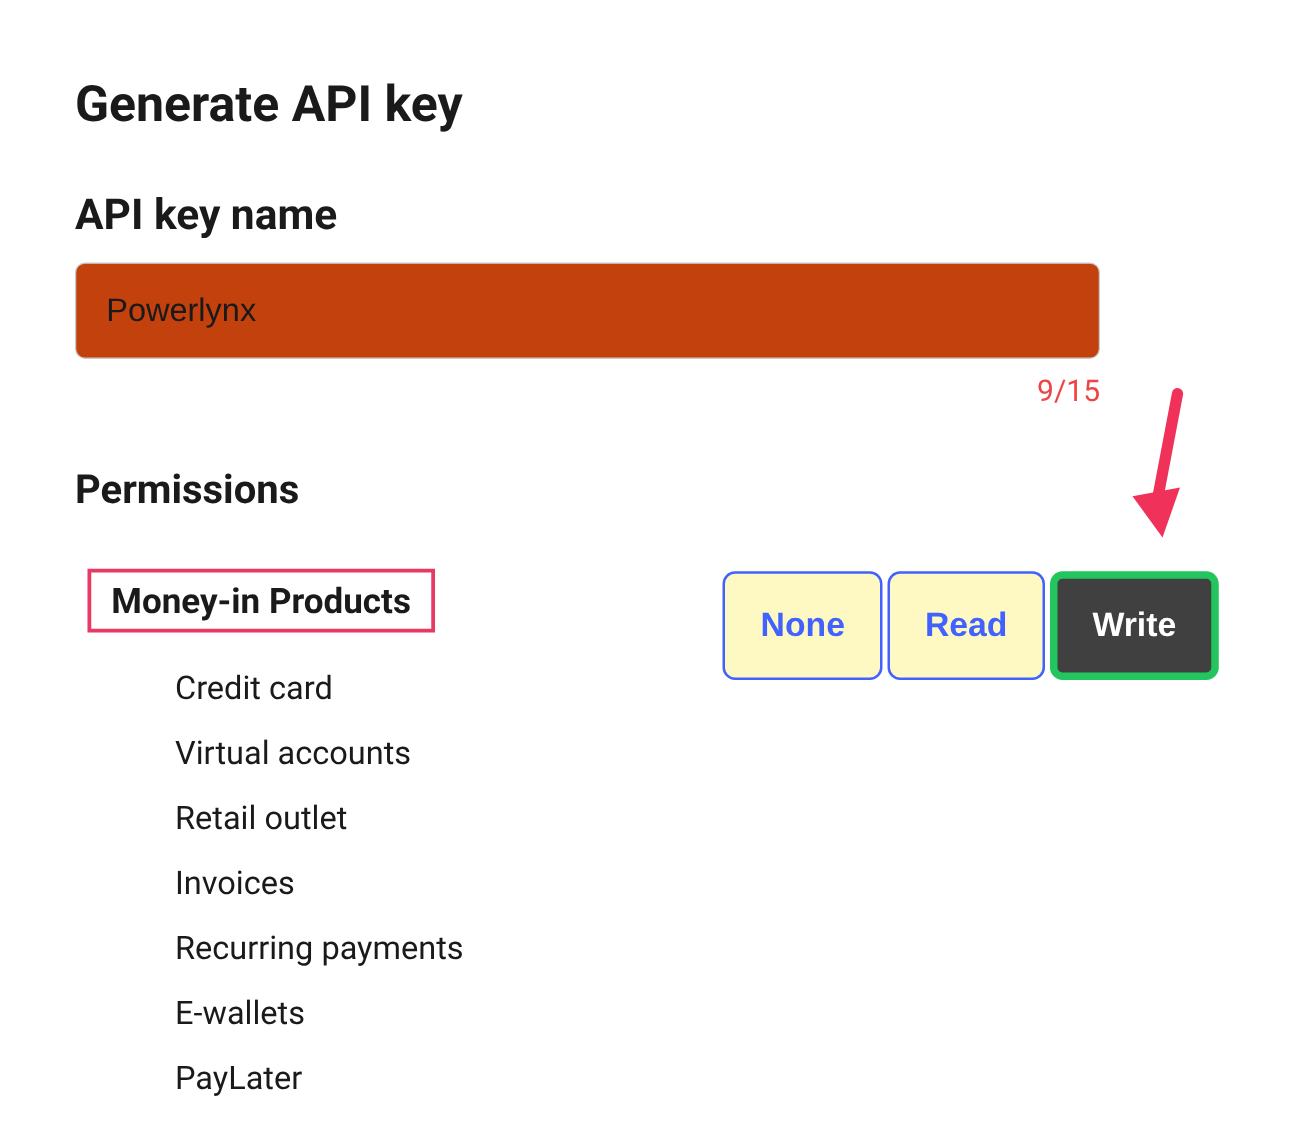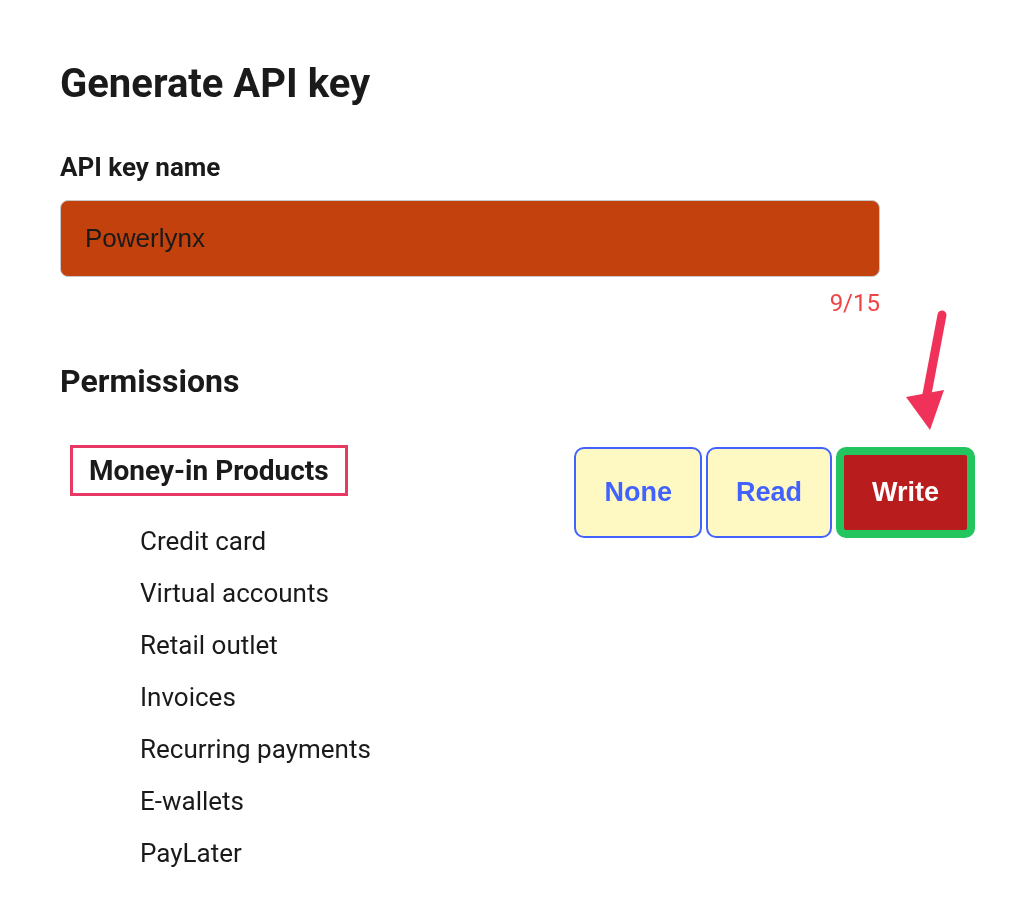--- a/index.html
+++ b/index.html
@@ -15,21 +15,21 @@
       padding: 60px 60px;
       position: relative;
     }
     .page-title {
       font-size: 40px;
       font-weight: 700;
       color: #1a1a1a;
       margin-bottom: 45px;
     }
     .field-label {
-      font-size: 26px;
+      font-size: 34px;
       font-weight: 700;
       color: #1a1a1a;
       margin-bottom: 18px;
     }
     .text-input {
       width: 820px;
       padding: 22px 24px;
       font-size: 26px;
       color: #1a1a1a;
       border: 1px solid #c9c9c9;
@@ -94,23 +94,23 @@
       border-radius: 10px;
       cursor: pointer;
       background: #fef9c3;
       color: #4162ff;
       border: 2px solid #4162ff;
     }
     .toggle-btn + .toggle-btn {
       margin-left: 4px;
     }
     .toggle-btn.selected {
-      background: #b91c1c;
+      background: #404040;
       color: #ffffff;
-      border: 8px solid #22c55e;
+      border: 6px solid #22c55e;
       padding-left: 28px;
     }
     .arrow-annotation {
       position: absolute;
       top: 310px;
       left: 900px;
       pointer-events: none;
     }
   </style>
 </head>

